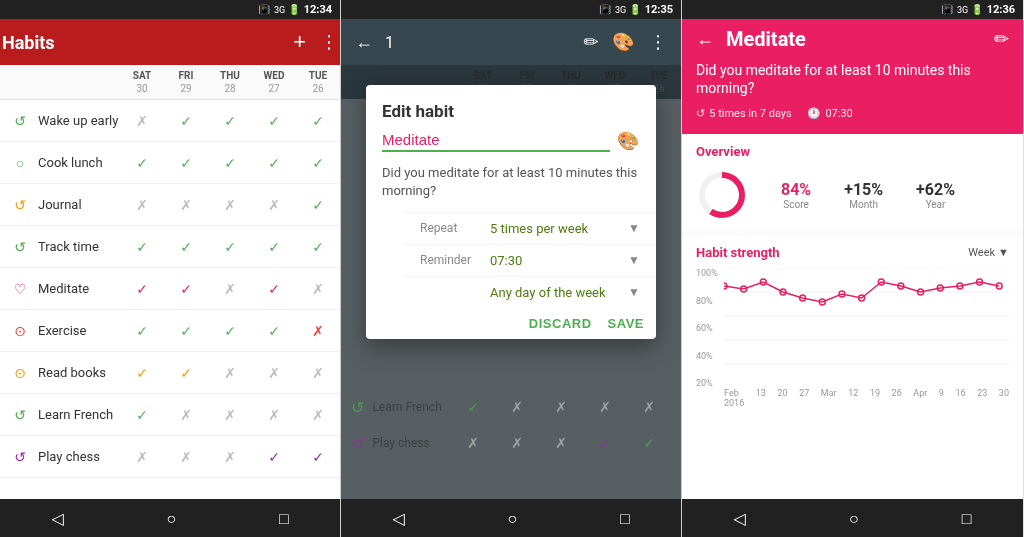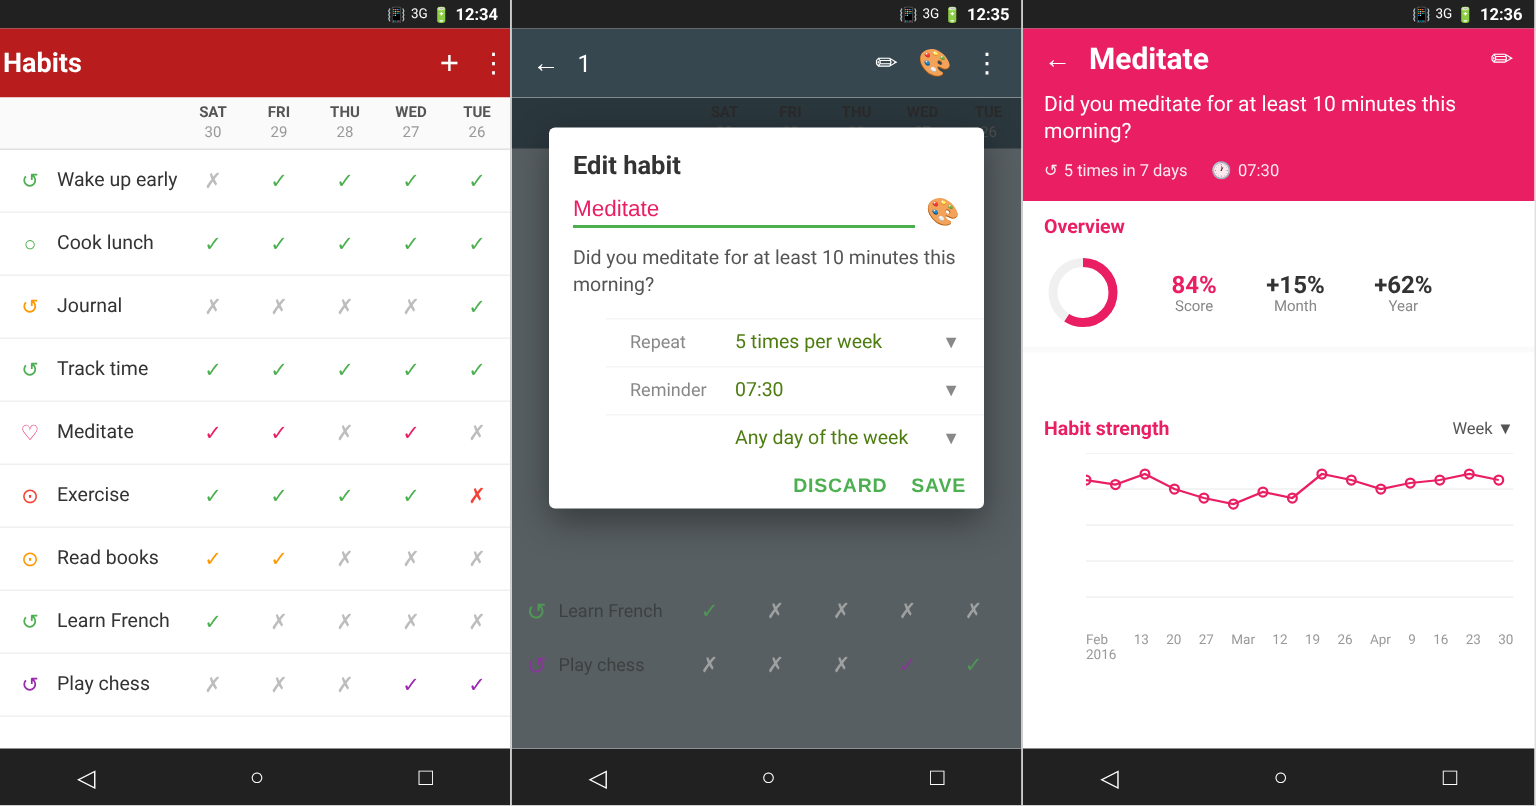--- a/index.html
+++ b/index.html
@@ -269,23 +269,22 @@
 
     
     .strength-section {
       background: #fff;
       padding: 10px 14px;
       flex: 1;
     }
     .strength-header {
       display: flex;
       justify-content: space-between;
-      align-items: flex-start;
+      align-items: center;
       margin-bottom: 8px;
-      margin-top: 34px;
     }
     .strength-title { font-size: 13px; font-weight: bold; color: #e91e63; }
     .strength-period {
       display: flex;
       align-items: center;
       gap: 3px;
       font-size: 11px;
       color: #555;
     }
     .chart-area {
@@ -679,20 +678,27 @@
 
     <div class="strength-section">
       <div class="strength-header">
         <span class="strength-title">Habit strength</span>
         <div class="strength-period">
           <span>Week</span>
           <span>▼</span>
         </div>
       </div>
       <div class="chart-area">
+        <div class="chart-labels-y">
+          <span class="chart-y-label">100%</span>
+          <span class="chart-y-label">80%</span>
+          <span class="chart-y-label">60%</span>
+          <span class="chart-y-label">40%</span>
+          <span class="chart-y-label">20%</span>
+        </div>
         <div class="chart-plot">
           <svg width="100%" height="100%" viewBox="0 0 290 120" preserveAspectRatio="none">
 
             <line x1="0" y1="0" x2="290" y2="0" stroke="#e0e0e0" stroke-width="0.5"></line>
             <line x1="0" y1="24" x2="290" y2="24" stroke="#e0e0e0" stroke-width="0.5"></line>
             <line x1="0" y1="48" x2="290" y2="48" stroke="#e0e0e0" stroke-width="0.5"></line>
             <line x1="0" y1="72" x2="290" y2="72" stroke="#e0e0e0" stroke-width="0.5"></line>
             <line x1="0" y1="96" x2="290" y2="96" stroke="#e0e0e0" stroke-width="0.5"></line>
 
             <polyline points="0,18 20,21 40,14 60,24 80,30 100,34 120,26 140,30 160,14 180,18 200,24 220,20 240,18 260,14 280,18" fill="none" stroke="#e91e63" stroke-width="1.5"></polyline>

